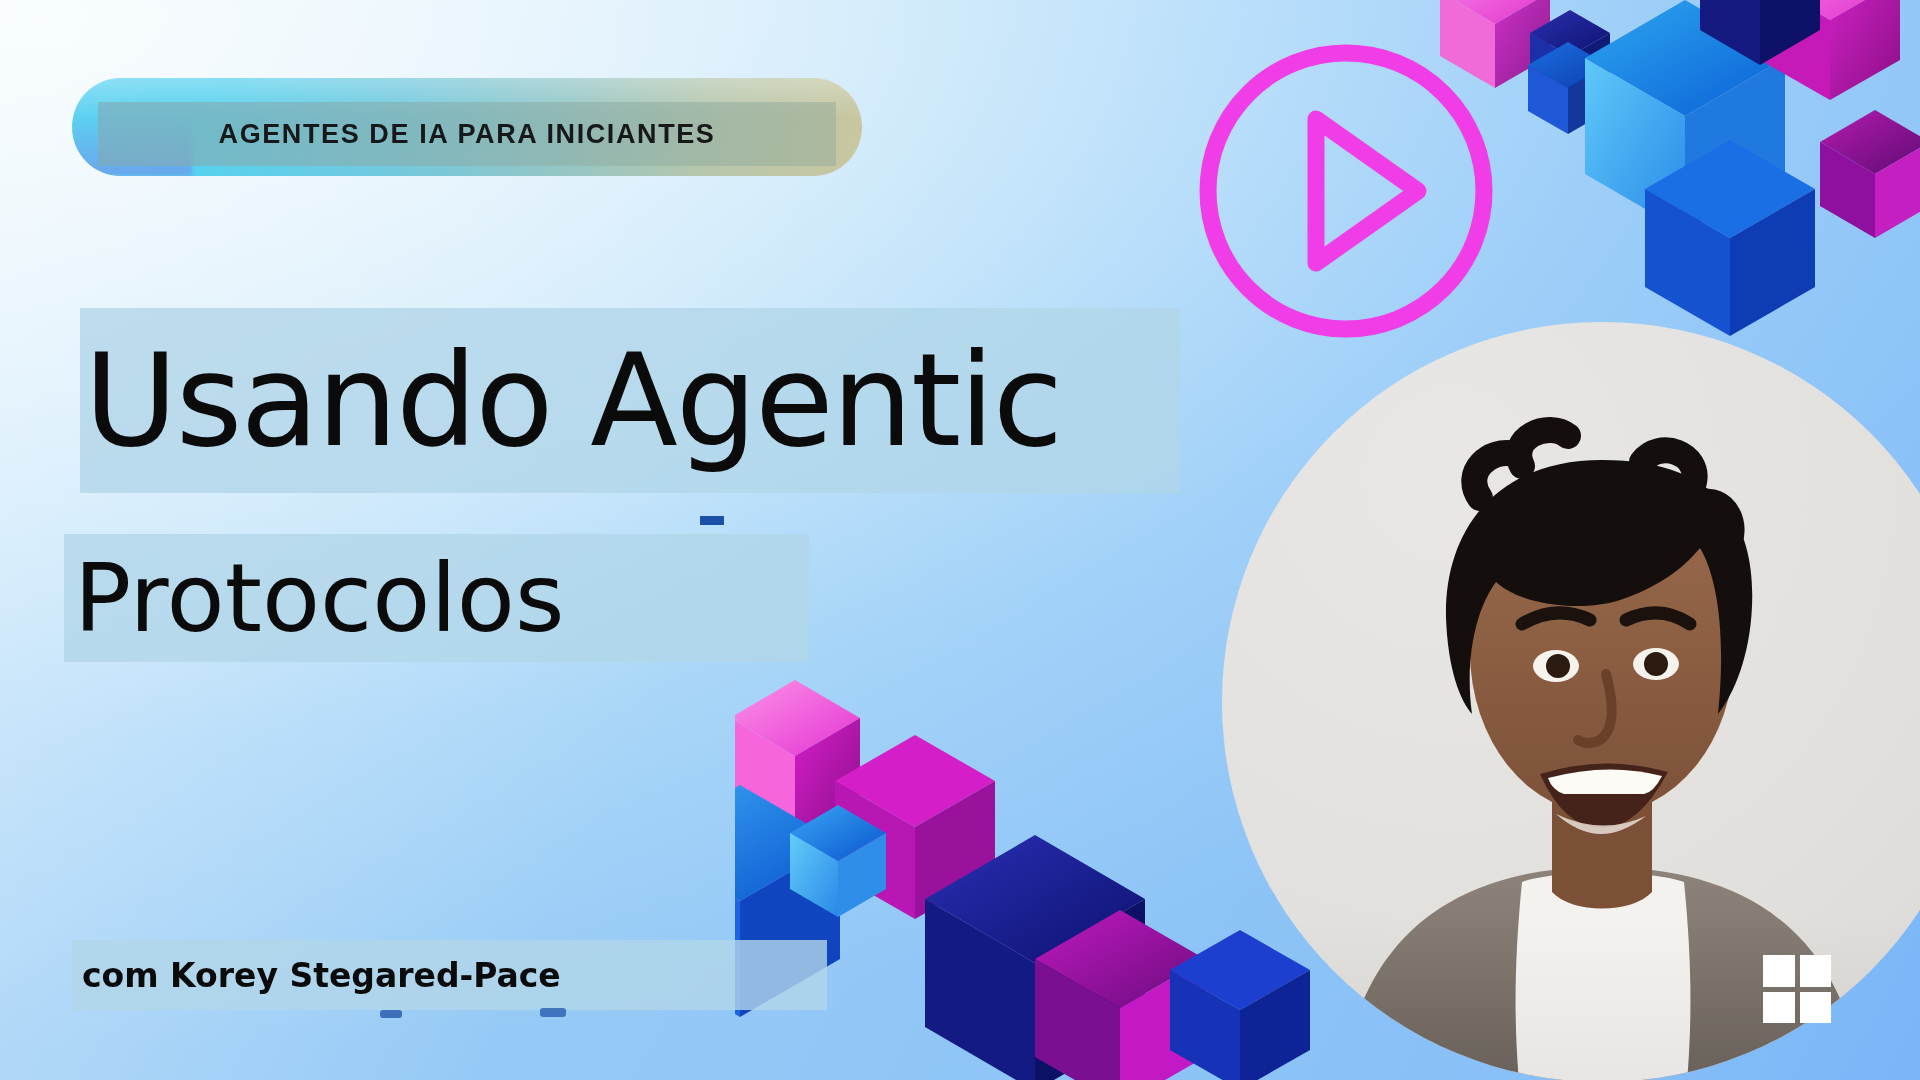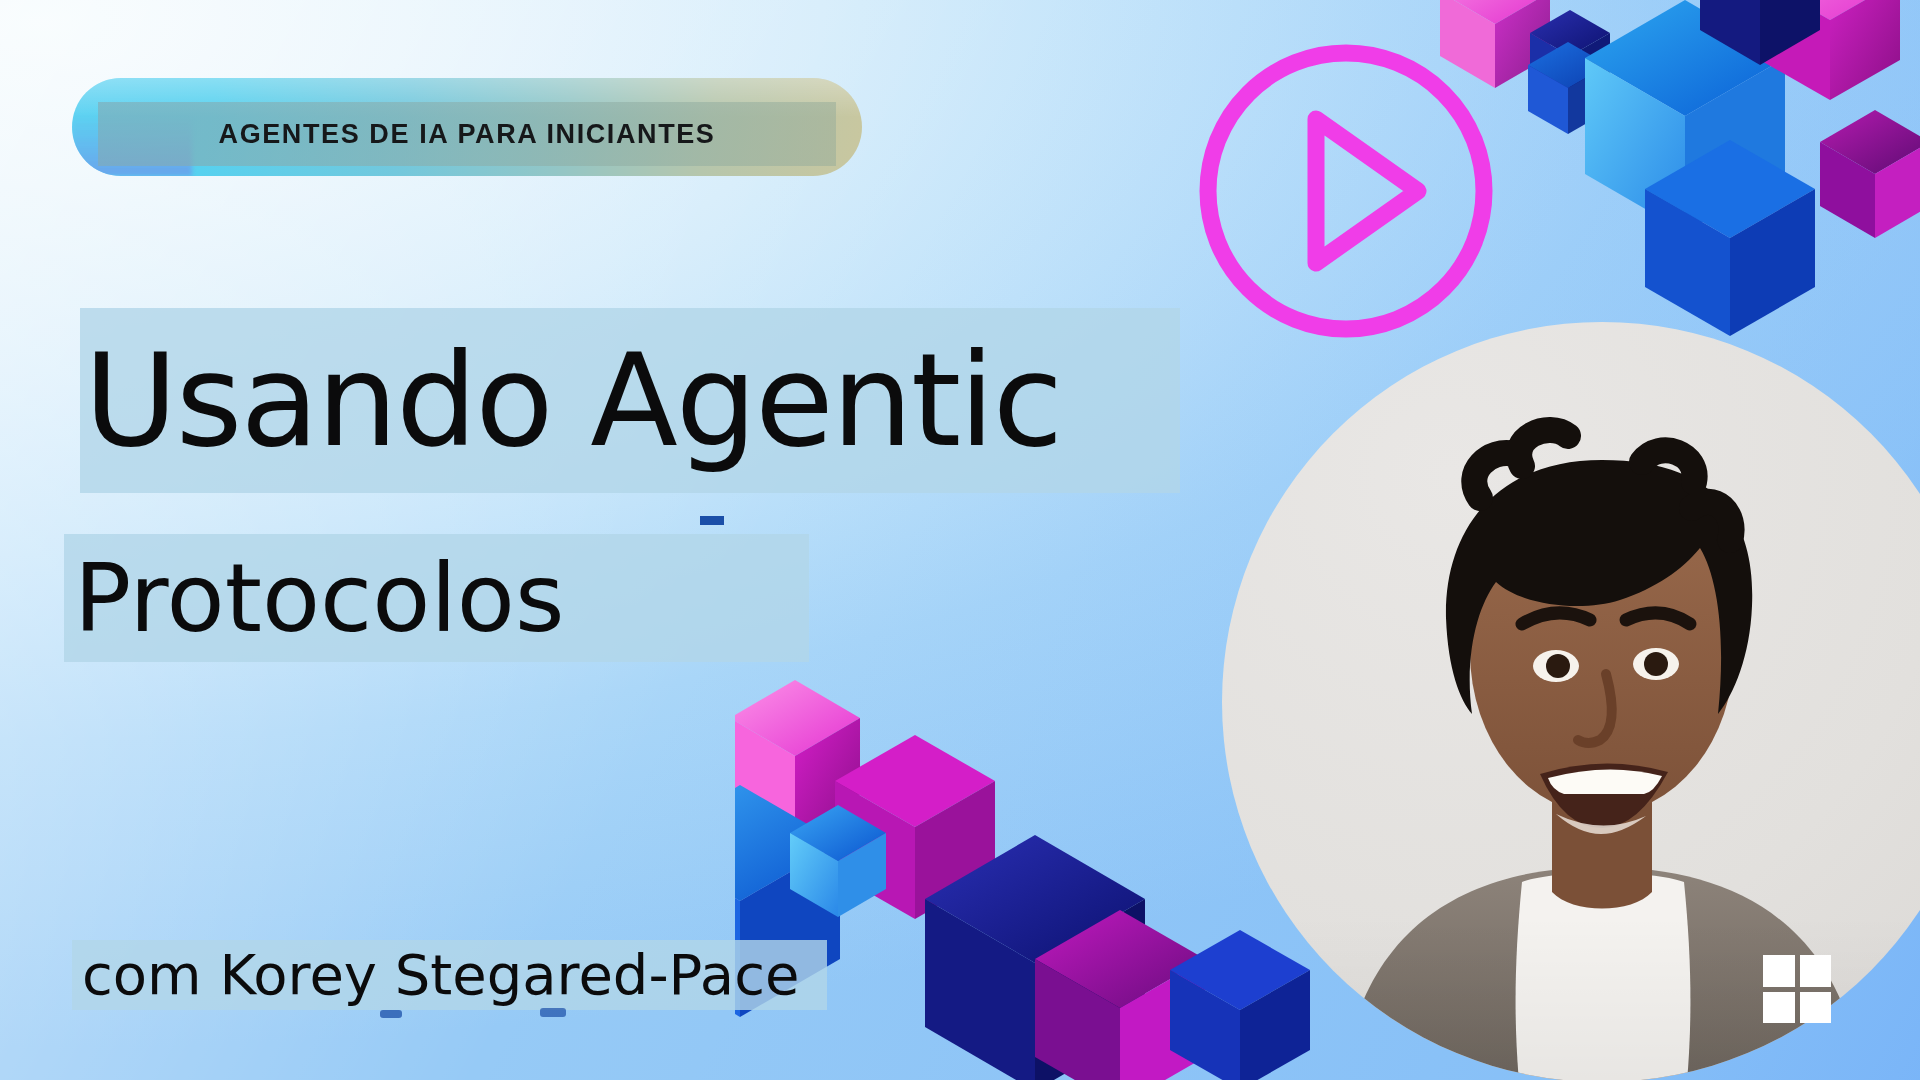--- a/index.html
+++ b/index.html
@@ -44,21 +44,21 @@
   .hl{position:absolute;background:rgba(178,214,233,.80);display:flex;align-items:center;}
   .hl span{color:#0b0b0c;font-family:"DejaVu Sans", sans-serif;white-space:nowrap;}
 
   .hl-1{left:80px;top:308px;width:1100px;height:185px;}
   .hl-1 span{font-size:128px;font-weight:400;letter-spacing:-2px;line-height:1;padding-left:4px;}
   .hl-2{left:64px;top:528px;width:745px;height:128px;margin-top:6px;}
   .hl-2 span{font-size:95px;font-weight:400;line-height:1;padding-left:10px;}
   .hl-3{left:72px;top:708px;width:1098px;height:110px;}
   .hl-3 span{font-size:78px;font-weight:400;line-height:1;padding-left:8px;}
   .hl-4{left:72px;top:940px;width:755px;height:70px;}
-  .hl-4 span{font-size:56px;font-weight:400;line-height:1;padding-left:10px;}
+  .hl-4 span{font-size:33px;font-weight:700;line-height:1;padding-left:10px;}
 
   .artifact{position:absolute;background:#1b4fa8;}
   .art-a{left:700px;top:516px;width:24px;height:9px;}
   .art-b{left:380px;top:1010px;width:22px;height:8px;border-radius:3px;opacity:.75;}
   .art-c{left:540px;top:1008px;width:26px;height:9px;border-radius:3px;opacity:.7;}
 
   
   .play{position:absolute;left:1190px;top:35px;width:312px;height:312px;}
 
   

